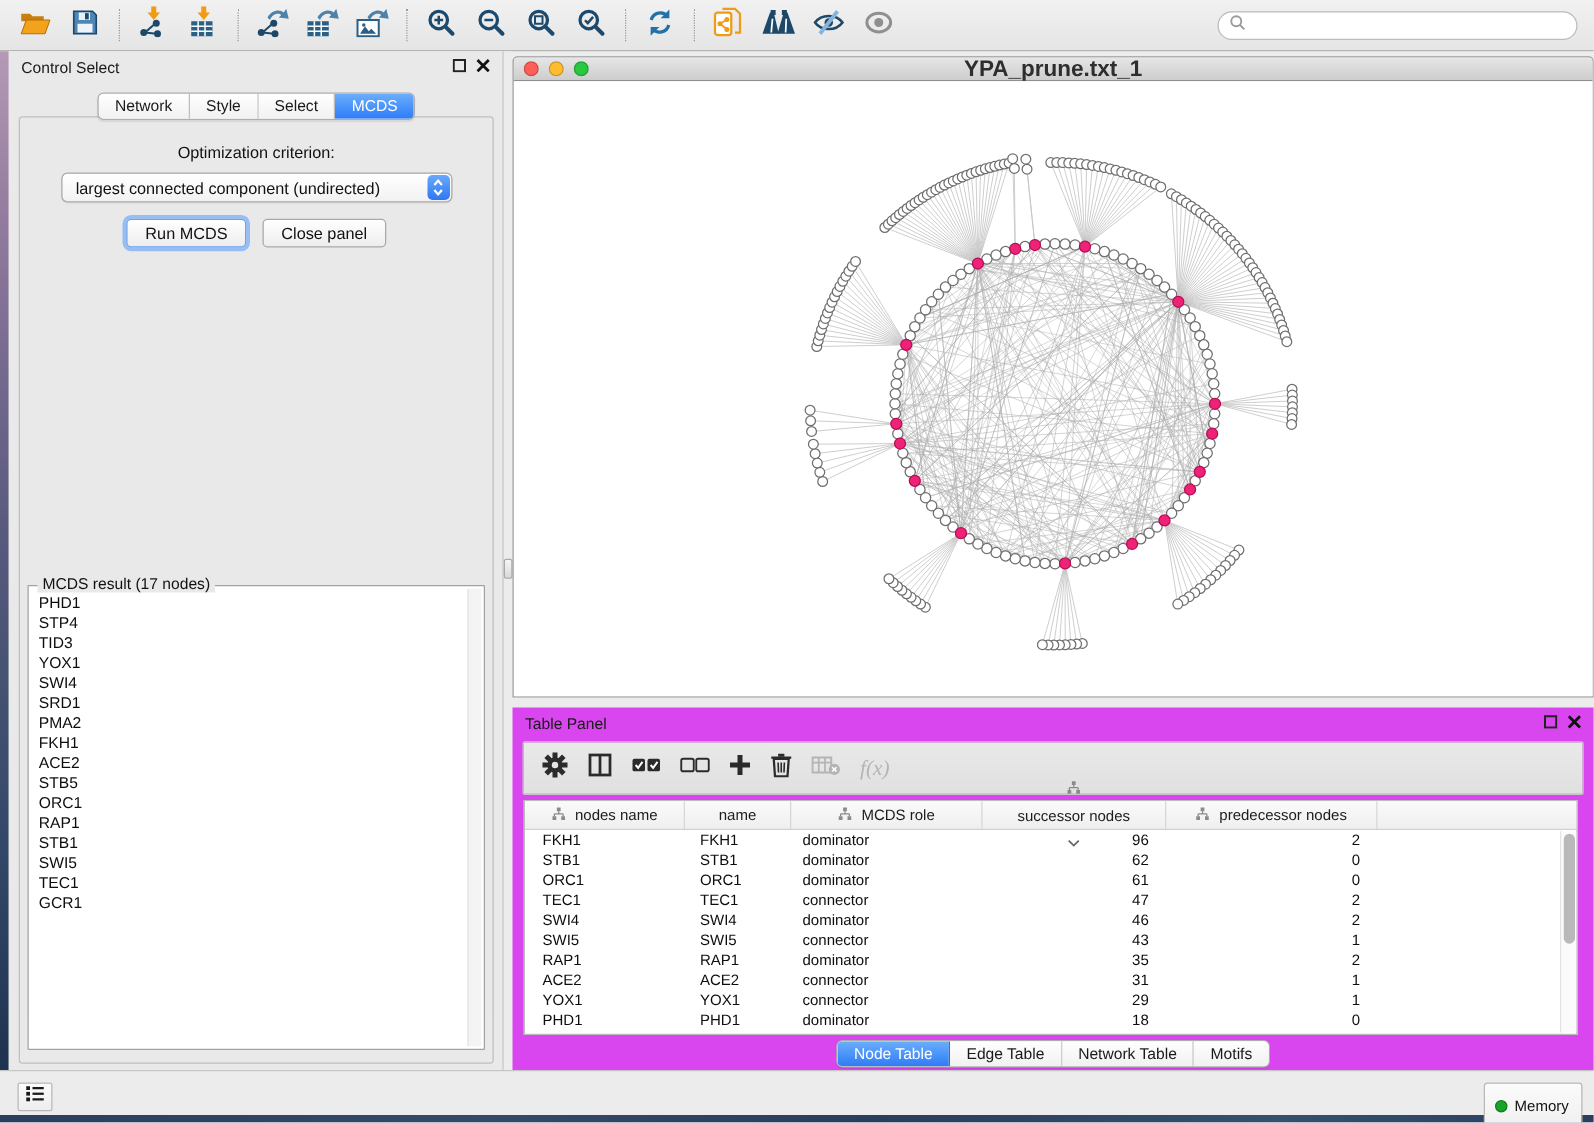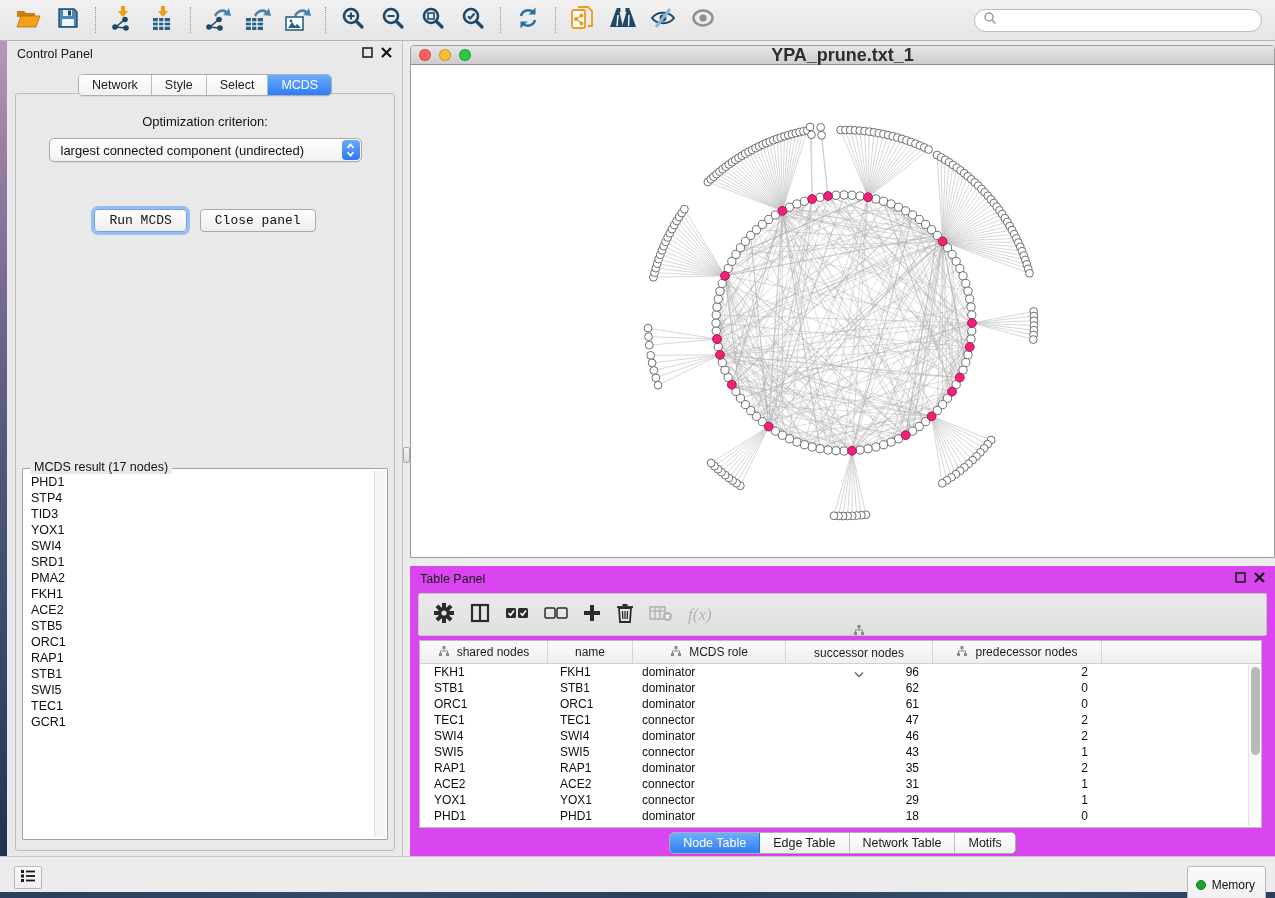--- a/index.html
+++ b/index.html
@@ -42,21 +42,21 @@
   #cp-page { position:absolute; left:8px; top:52px; width:380px; height:758px;
     background:#e9e9e9; border:1px solid #bfbfbf; border-radius:3px; z-index:1; }
   #opt-label { margin-top:20px; text-align:center; font-size:13px; color:#111; }
   #dropdown { margin:9px auto 0 auto; width:313px; height:24px; border:1px solid #a9a9a9; border-radius:5px;
     background:linear-gradient(#ffffff,#f2f2f2); display:flex; align-items:center; box-shadow:0 1px 0 rgba(0,0,0,.05); }
   #dropdown .dd-value { flex:1; font-size:13px; color:#111; padding-left:11px; white-space:nowrap; overflow:hidden; }
   #dropdown .dd-stepper { width:18px; height:20px; margin-right:1px; border-radius:4px;
     background:linear-gradient(#69a9fb,#2f78f3); display:flex; align-items:center; justify-content:center; }
   #cp-buttons { margin-top:13px; display:flex; justify-content:center; gap:13px; }
   .mac-btn { height:23px; padding:0 14px; font-size:13px; color:#111; border:1px solid #a9a9a9; border-radius:4px;
-    background:linear-gradient(#ffffff,#ededed); font-family:Liberation Mono, monospace;margin-top:34px; }
+    background:linear-gradient(#ffffff,#ededed); font-family:Liberation Sans, sans-serif; }
   .mac-btn.focused { box-shadow:0 0 0 3px rgba(106,166,250,.65); border-color:#6ea3e8; }
 
   #result-group { position:absolute; left:6px; top:374px; width:366px; height:372px;
     background:#fff; border:1px solid #a2a2a2; border-radius:1px; }
   #result-legend { position:absolute; top:-9px; left:7px; background:#e9e9e9; padding:0 4px; font-size:12.5px; color:#111; }
   #result-list { position:absolute; left:8px; top:5px; right:17px; bottom:3px; overflow:hidden;
     font-size:12.5px; line-height:16px; color:#0d0d0d; }
   #result-scroll { position:absolute; top:2px; bottom:2px; right:2px; width:11px; background:#f4f4f4; border-left:1px solid #e2e2e2; }
 
   
@@ -267,21 +267,21 @@
         </svg></span>
     <input value="" style="">
   </div>
 </div>
 
 <div id="wall-left"></div>
 <div id="wall-bottom"></div>
 
 <div id="control-panel">
   <div class="panel-titlebar">
-    <span class="panel-title">Control Panel</span>
+    <span class="panel-title">Control Select</span>
     <span class="win-mini">
       <span><svg width="11" height="11" viewBox="0 0 11 11">
             <rect x="1" y="1" width="9" height="9" fill="none" stroke="#222" stroke-width="1.6"></rect>
           </svg></span>
       <span><svg width="11" height="11" viewBox="0 0 11 11">
             <g stroke="#111" stroke-width="2.2">
               <line x1="1" y1="1" x2="10" y2="10"></line>
               <line x1="10" y1="1" x2="1" y2="10"></line>
             </g>
           </svg></span>
@@ -1143,21 +1143,21 @@
   </div>
   <div id="tp-table">
     <div id="tp-thead">
       <div class="th c0">
         <span><svg width="12" height="12" viewBox="0 0 12 12">
               <rect x="4.5" y="1" width="3" height="3" fill="#8a8a8a"></rect>
               <path d="M6 4 v2 M2.5 6 h7 M2.5 6 v2 M9.5 6 v2" stroke="#8a8a8a" stroke-width="1" fill="none"></path>
               <rect x="1" y="8" width="3" height="3" fill="#8a8a8a"></rect>
               <rect x="8" y="8" width="3" height="3" fill="#8a8a8a"></rect>
             </svg></span>
-        <span>shared nodes</span>
+        <span>nodes name</span>
       </div>
       <div class="th c1">
         <span>name</span>
       </div>
       <div class="th c2">
         <span><svg width="12" height="12" viewBox="0 0 12 12">
               <rect x="4.5" y="1" width="3" height="3" fill="#8a8a8a"></rect>
               <path d="M6 4 v2 M2.5 6 h7 M2.5 6 v2 M9.5 6 v2" stroke="#8a8a8a" stroke-width="1" fill="none"></path>
               <rect x="1" y="8" width="3" height="3" fill="#8a8a8a"></rect>
               <rect x="8" y="8" width="3" height="3" fill="#8a8a8a"></rect>

